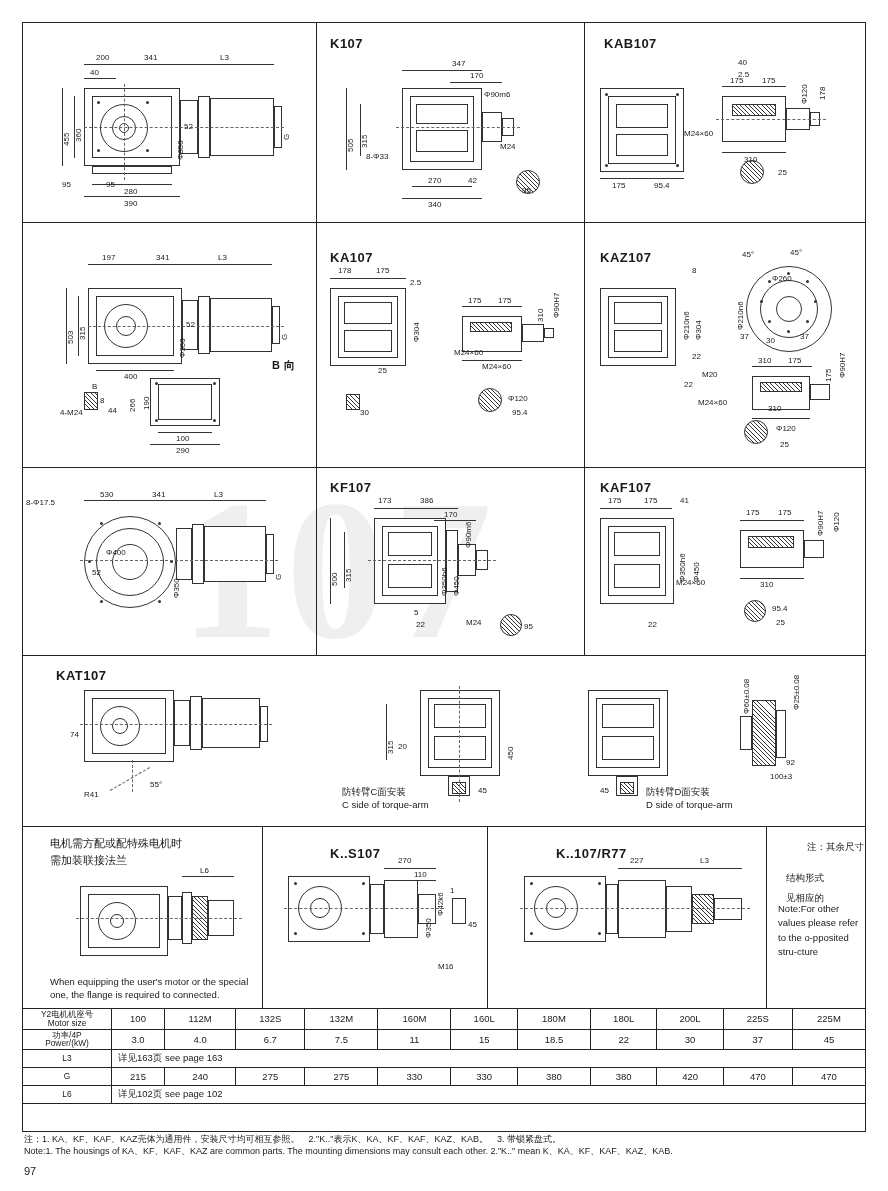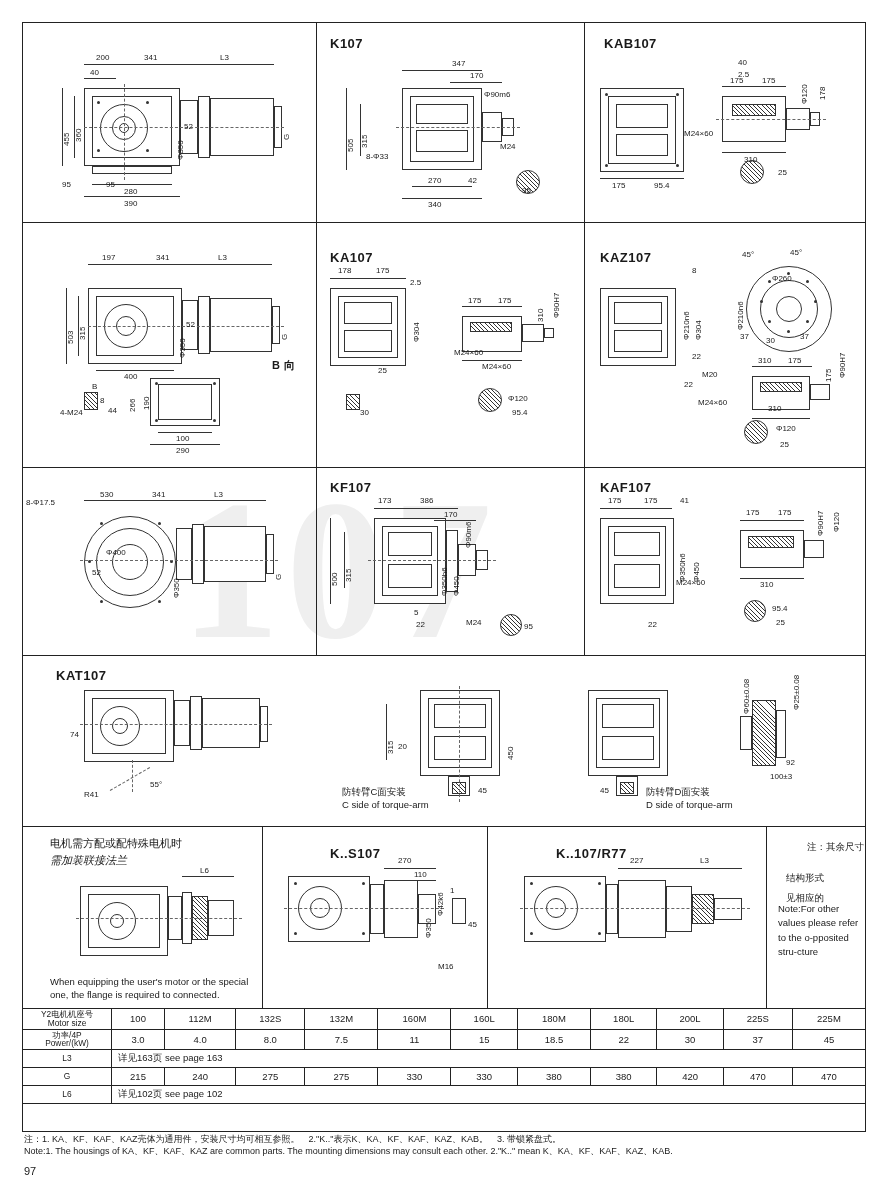--- a/index.html
+++ b/index.html
@@ -480,21 +480,21 @@
     <div class="hatch" style="left:752px;top:700px;width:24px;height:66px;"></div>
     <div class="box" style="left:740px;top:716px;width:12px;height:34px;"></div>
     <div class="box" style="left:776px;top:710px;width:10px;height:48px;"></div>
     <div class="lblv" style="left:742px;top:714px;">Φ60±0.08</div>
     <div class="lblv" style="left:792px;top:710px;">Φ25±0.08</div>
     <div class="lbl" style="left:786px;top:758px;">92</div>
     <div class="lbl" style="left:770px;top:772px;">100±3</div>
   </div>
 
   <div class="cnote" style="left:50px;top:836px;font-size:11px;">电机需方配或配特殊电机时</div>
-  <div class="cnote" style="left:50px;top:853px;font-size:11px;font-style:italic;">需加装联接法兰</div>
+  <div class="cnote" style="left:50px;top:853px;font-size:11px;">需加装联接法兰</div>
   <div class="ttl" style="left:330px;top:846px;">K..S107</div>
   <div class="ttl" style="left:556px;top:846px;">K..107/R77</div>
 
   <div>
     <div class="box" style="left:80px;top:886px;width:88px;height:70px;"></div>
     <div class="box" style="left:88px;top:894px;width:72px;height:54px;"></div>
     <div class="circ" style="left:98px;top:902px;width:38px;height:38px;"></div>
     <div class="circ" style="left:110px;top:914px;width:14px;height:14px;"></div>
     <div class="box" style="left:168px;top:896px;width:14px;height:44px;"></div>
     <div class="box" style="left:182px;top:892px;width:10px;height:52px;"></div>
@@ -574,21 +574,21 @@
       <td>225S</td>
       <td>225M</td>
     </tr>
     <tr>
       <td class="hd">
         <div>功率/4P</div>
         <div>Power/(kW)</div>
       </td>
       <td>3.0</td>
       <td>4.0</td>
-      <td>8.0</td>
+      <td>6.7</td>
       <td>7.5</td>
       <td>11</td>
       <td>15</td>
       <td>18.5</td>
       <td>22</td>
       <td>30</td>
       <td>37</td>
       <td>45</td>
     </tr>
     <tr>

